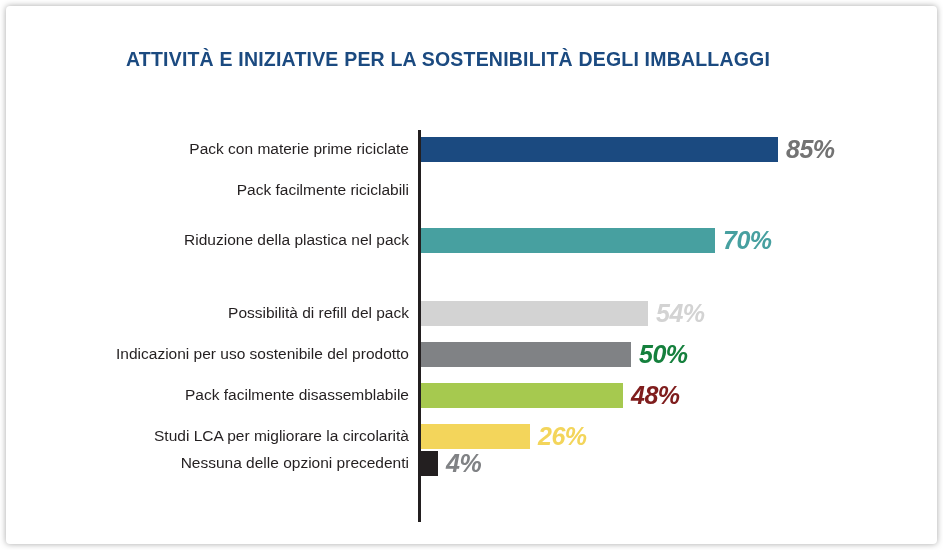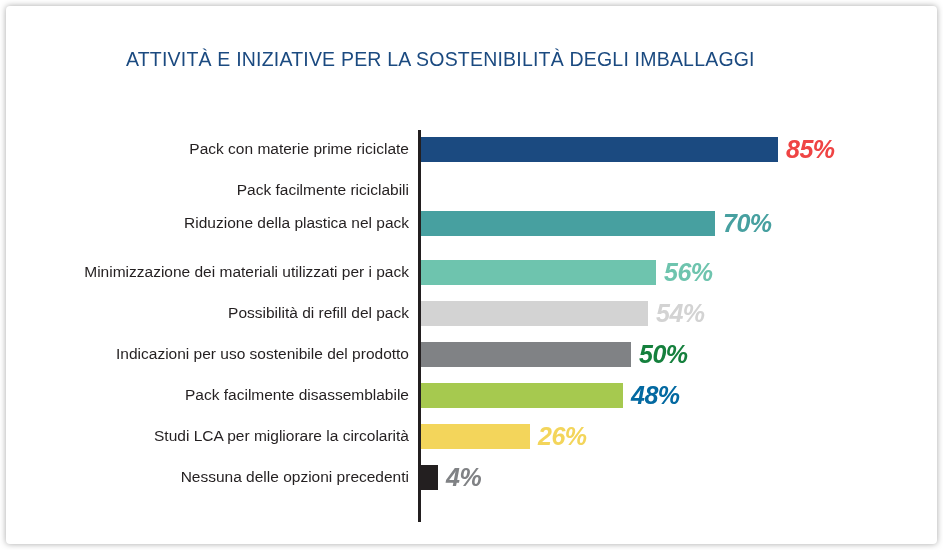--- a/index.html
+++ b/index.html
@@ -23,21 +23,21 @@
     border-radius: 4px;
     box-shadow: 0 0 6px rgba(0,0,0,0.35);
     box-sizing: border-box;
     overflow: hidden;
   }
   #chart-title {
     position: absolute;
     left: 120px;
     top: 42px;
     font-size: 19.5px;
-    font-weight: normal;
+    font-weight: bold;
     letter-spacing: 0.2px;
     color: #1b4a80;
     white-space: nowrap;
   }
   #plot {
     position: absolute;
     left: 0;
     top: 110px;
     width: 931px;
     height: 410px;
@@ -97,43 +97,36 @@
 
   <div id="chart-title">ATTIVITÀ E INIZIATIVE PER LA SOSTENIBILITÀ DEGLI IMBALLAGGI</div>
 
   <div id="plot">
     <div id="axis-line"></div>
 
     <div class="row" style="top:14px">
       <div class="row-label">Pack con materie prime riciclate</div>
       <div class="bar-wrap">
         <div class="bar" style="width:357px;background:#1b4a80"></div>
-        <div class="bar-value" style="color:#ef4444">85%</div>
+        <div class="bar-value" style="color:#737373">85%</div>
       </div>
     </div>
 
     <div class="row" style="top:55px">
       <div class="row-label">Pack facilmente riciclabili</div>
     </div>
 
-    <div class="row" style="top:88px">
+    <div class="row" style="top:105px">
       <div class="row-label">Riduzione della plastica nel pack</div>
       <div class="bar-wrap">
         <div class="bar" style="width:294px;background:#47a0a0"></div>
         <div class="bar-value" style="color:#47a0a0">70%</div>
       </div>
     </div>
 
-    <div class="row" style="top:137px">
-      <div class="row-label">Minimizzazione dei materiali utilizzati per i pack</div>
-      <div class="bar-wrap">
-        <div class="bar" style="width:235px;background:#6ec4ae"></div>
-        <div class="bar-value" style="color:#6ec4ae">56%</div>
-      </div>
-    </div>
 
     <div class="row" style="top:178px">
       <div class="row-label">Possibilità di refill del pack</div>
       <div class="bar-wrap">
         <div class="bar" style="width:227px;background:#d3d3d3"></div>
         <div class="bar-value" style="color:#d3d3d3">54%</div>
       </div>
     </div>
 
     <div class="row" style="top:219px">
@@ -141,33 +134,33 @@
       <div class="bar-wrap">
         <div class="bar" style="width:210px;background:#808285"></div>
         <div class="bar-value" style="color:#15803d">50%</div>
       </div>
     </div>
 
     <div class="row" style="top:260px">
       <div class="row-label">Pack facilmente disassemblabile</div>
       <div class="bar-wrap">
         <div class="bar" style="width:202px;background:#a6c94f"></div>
-        <div class="bar-value" style="color:#0369a1">48%</div>
+        <div class="bar-value" style="color:#7f1d1d">48%</div>
       </div>
     </div>
 
     <div class="row" style="top:301px">
       <div class="row-label">Studi LCA per migliorare la circolarità</div>
       <div class="bar-wrap">
         <div class="bar" style="width:109px;background:#f3d55b"></div>
         <div class="bar-value" style="color:#f3d55b">26%</div>
       </div>
     </div>
 
-    <div class="row" style="top:342px">
+    <div class="row" style="top:328px">
       <div class="row-label">Nessuna delle opzioni precedenti</div>
       <div class="bar-wrap">
         <div class="bar" style="width:17px;background:#231f20"></div>
         <div class="bar-value" style="color:#808285">4%</div>
       </div>
     </div>
 
   </div>
 </div>
 

